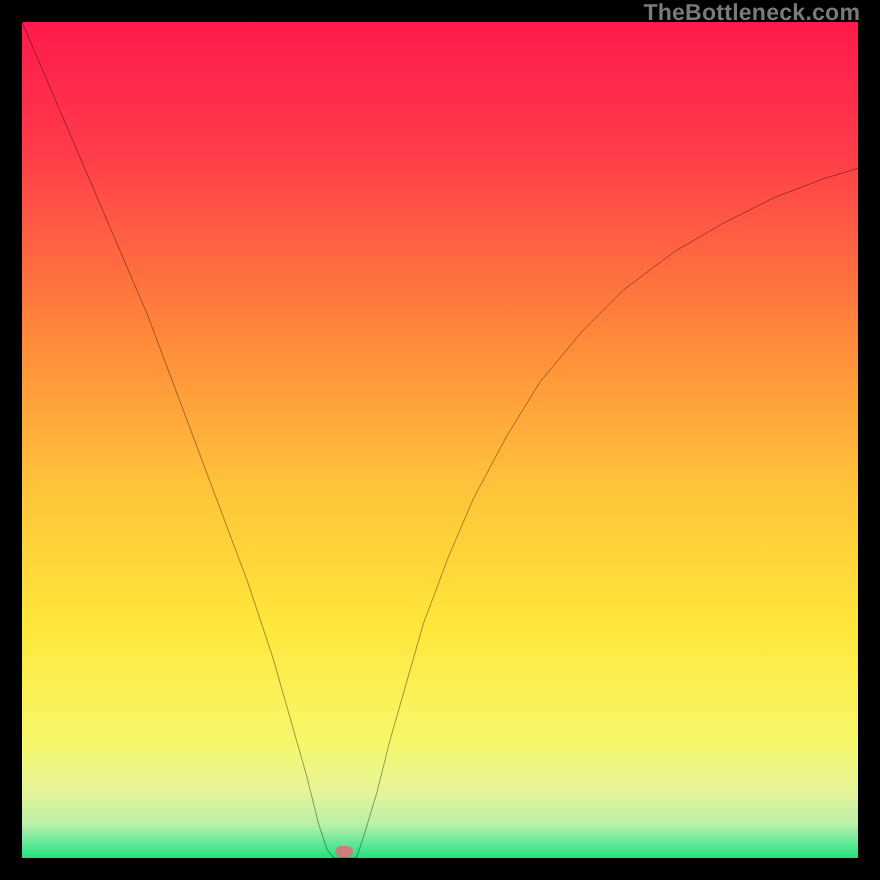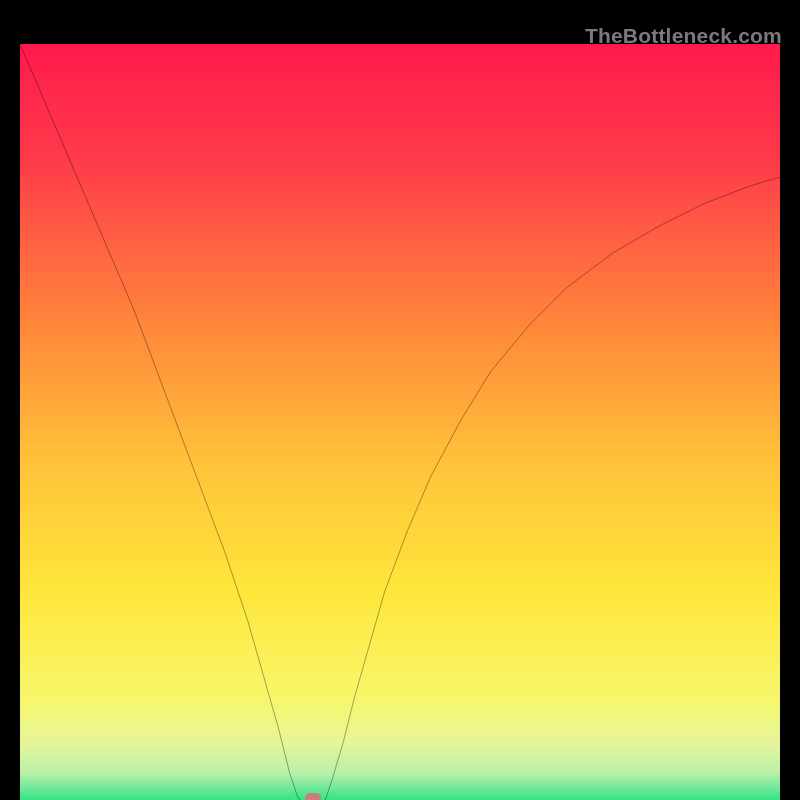--- a/index.html
+++ b/index.html
@@ -7,21 +7,20 @@
     padding: 0;
     width: 800px;
     height: 800px;
     background: #000;
     overflow: hidden;
   }
   .frame {
     position: absolute;
     inset: 0;
     background: #000;
-    margin-top: 24px;
   }
   .plot {
     position: absolute;
     left: 20px;
     top: 20px;
     width: 760px;
     height: 760px;
     overflow: hidden;
   }
   .gradient {

